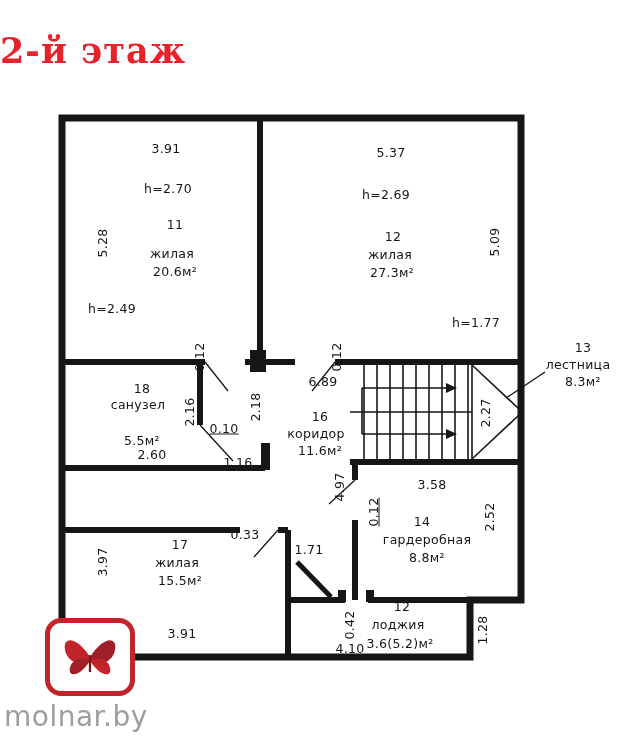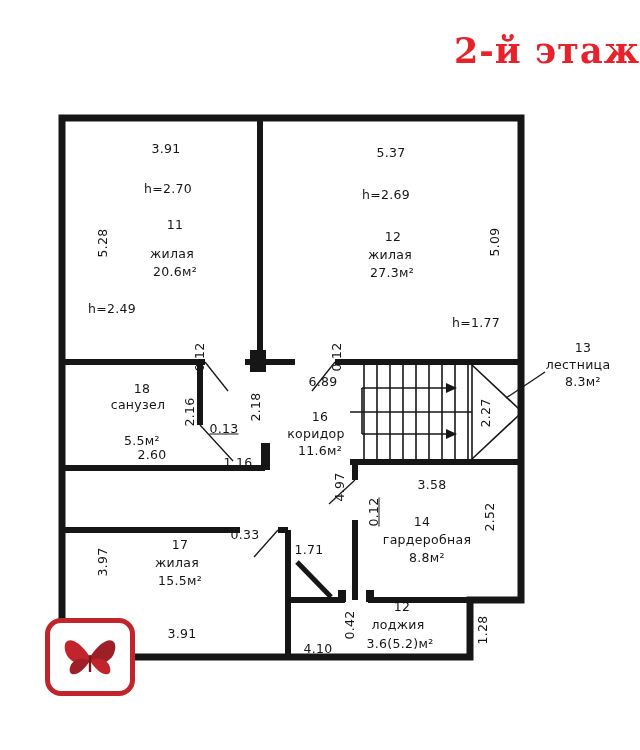--- a/index.html
+++ b/index.html
@@ -1,18 +1,18 @@
 <!DOCTYPE html>
 <html><head>
 <meta charset="utf-8">
 <style>
   html,body{margin:0;padding:0;background:#ffffff;}
   .page{position:relative;width:640px;height:750px;background:#fff;overflow:hidden;
         font-family:"DejaVu Sans",sans-serif;color:#161616;}
-  .title{position:absolute;top:30px;left:0;width:100%;text-align:right;
+  .title{position:absolute;top:30px;left:0;width:100%;text-align:left;
          font-family:"DejaVu Serif",serif;font-weight:bold;font-size:35px;
          color:#e8222b;letter-spacing:1px;z-index:2;}
   svg.plan{position:absolute;left:0;top:0;z-index:0;}
   .dim{position:absolute;transform:translate(-50%,-50%);font-size:12.5px;
        color:#161616;white-space:nowrap;letter-spacing:.3px;z-index:1;}
   .v{transform:translate(-50%,-50%) rotate(-90deg);}
   .ul{text-decoration:underline;}
   .logo{position:absolute;left:45px;top:618px;width:90px;height:78px;background:#fff;
         border:5px solid #c2242c;border-radius:16px;box-sizing:border-box;z-index:3;
         display:flex;align-items:center;justify-content:center;}
@@ -115,21 +115,21 @@
 
   <span class="dim v" style="left:199px;top:357px">0.12</span>
   <span class="dim v" style="left:336px;top:357px">0.12</span>
   <span class="dim" style="left:323px;top:381px">6.89</span>
 
   <span class="dim" style="left:142px;top:388px">18</span>
   <span class="dim" style="left:138px;top:404px">санузел</span>
   <span class="dim" style="left:142px;top:440px">5.5м²</span>
   <span class="dim v" style="left:189px;top:412px">2.16</span>
   <span class="dim v" style="left:255px;top:407px">2.18</span>
-  <span class="dim ul" style="left:224px;top:428px">0.13</span>
+  <span class="dim ul" style="left:224px;top:428px">0.10</span>
   <span class="dim" style="left:152px;top:454px">2.60</span>
   <span class="dim" style="left:238px;top:462px">1.16</span>
 
   <span class="dim" style="left:320px;top:416px">16</span>
   <span class="dim" style="left:316px;top:433px">коридор</span>
   <span class="dim" style="left:320px;top:450px">11.6м²</span>
   <span class="dim v" style="left:339px;top:487px">4.97</span>
 
   <span class="dim" style="left:432px;top:484px">3.58</span>
   <span class="dim v ul" style="left:373px;top:512px">0.12</span>
@@ -143,26 +143,27 @@
   <span class="dim" style="left:180px;top:544px">17</span>
   <span class="dim" style="left:177px;top:562px">жилая</span>
   <span class="dim" style="left:180px;top:580px">15.5м²</span>
   <span class="dim v" style="left:102px;top:562px">3.97</span>
   <span class="dim" style="left:182px;top:633px">3.91</span>
 
   <span class="dim v" style="left:349px;top:625px">0.42</span>
   <span class="dim" style="left:402px;top:606px">12</span>
   <span class="dim" style="left:398px;top:624px">лоджия</span>
   <span class="dim" style="left:400px;top:643px">3.6(5.2)м²</span>
-  <span class="dim" style="left:318px;top:648px">4.10</span>
+  <span class="dim" style="left:350px;top:648px">4.10</span>
   <span class="dim v" style="left:482px;top:630px">1.28</span>
 
   <div class="logo">
     <svg width="70" height="60" viewBox="0 0 70 64">
       <path d="M35,32 C18,6 4,12 9,27 C13,39 27,42 35,36 Z" fill="#c2242c"></path>
       <path d="M35,32 C52,6 66,12 61,27 C57,39 43,42 35,36 Z" fill="#9e1f27"></path>
       <path d="M35,36 C24,54 10,54 14,42 C17,33 28,32 35,36 Z" fill="#9e1f27"></path>
       <path d="M35,36 C46,54 60,54 56,42 C53,33 42,32 35,36 Z" fill="#c2242c"></path>
       <path d="M35,30 L35,48" stroke="#7c161d" stroke-width="2.5" fill="none"></path>
     </svg>
   </div>
+  <div class="brand">molnar.by</div>
 
 </div>
 
 </body></html>

